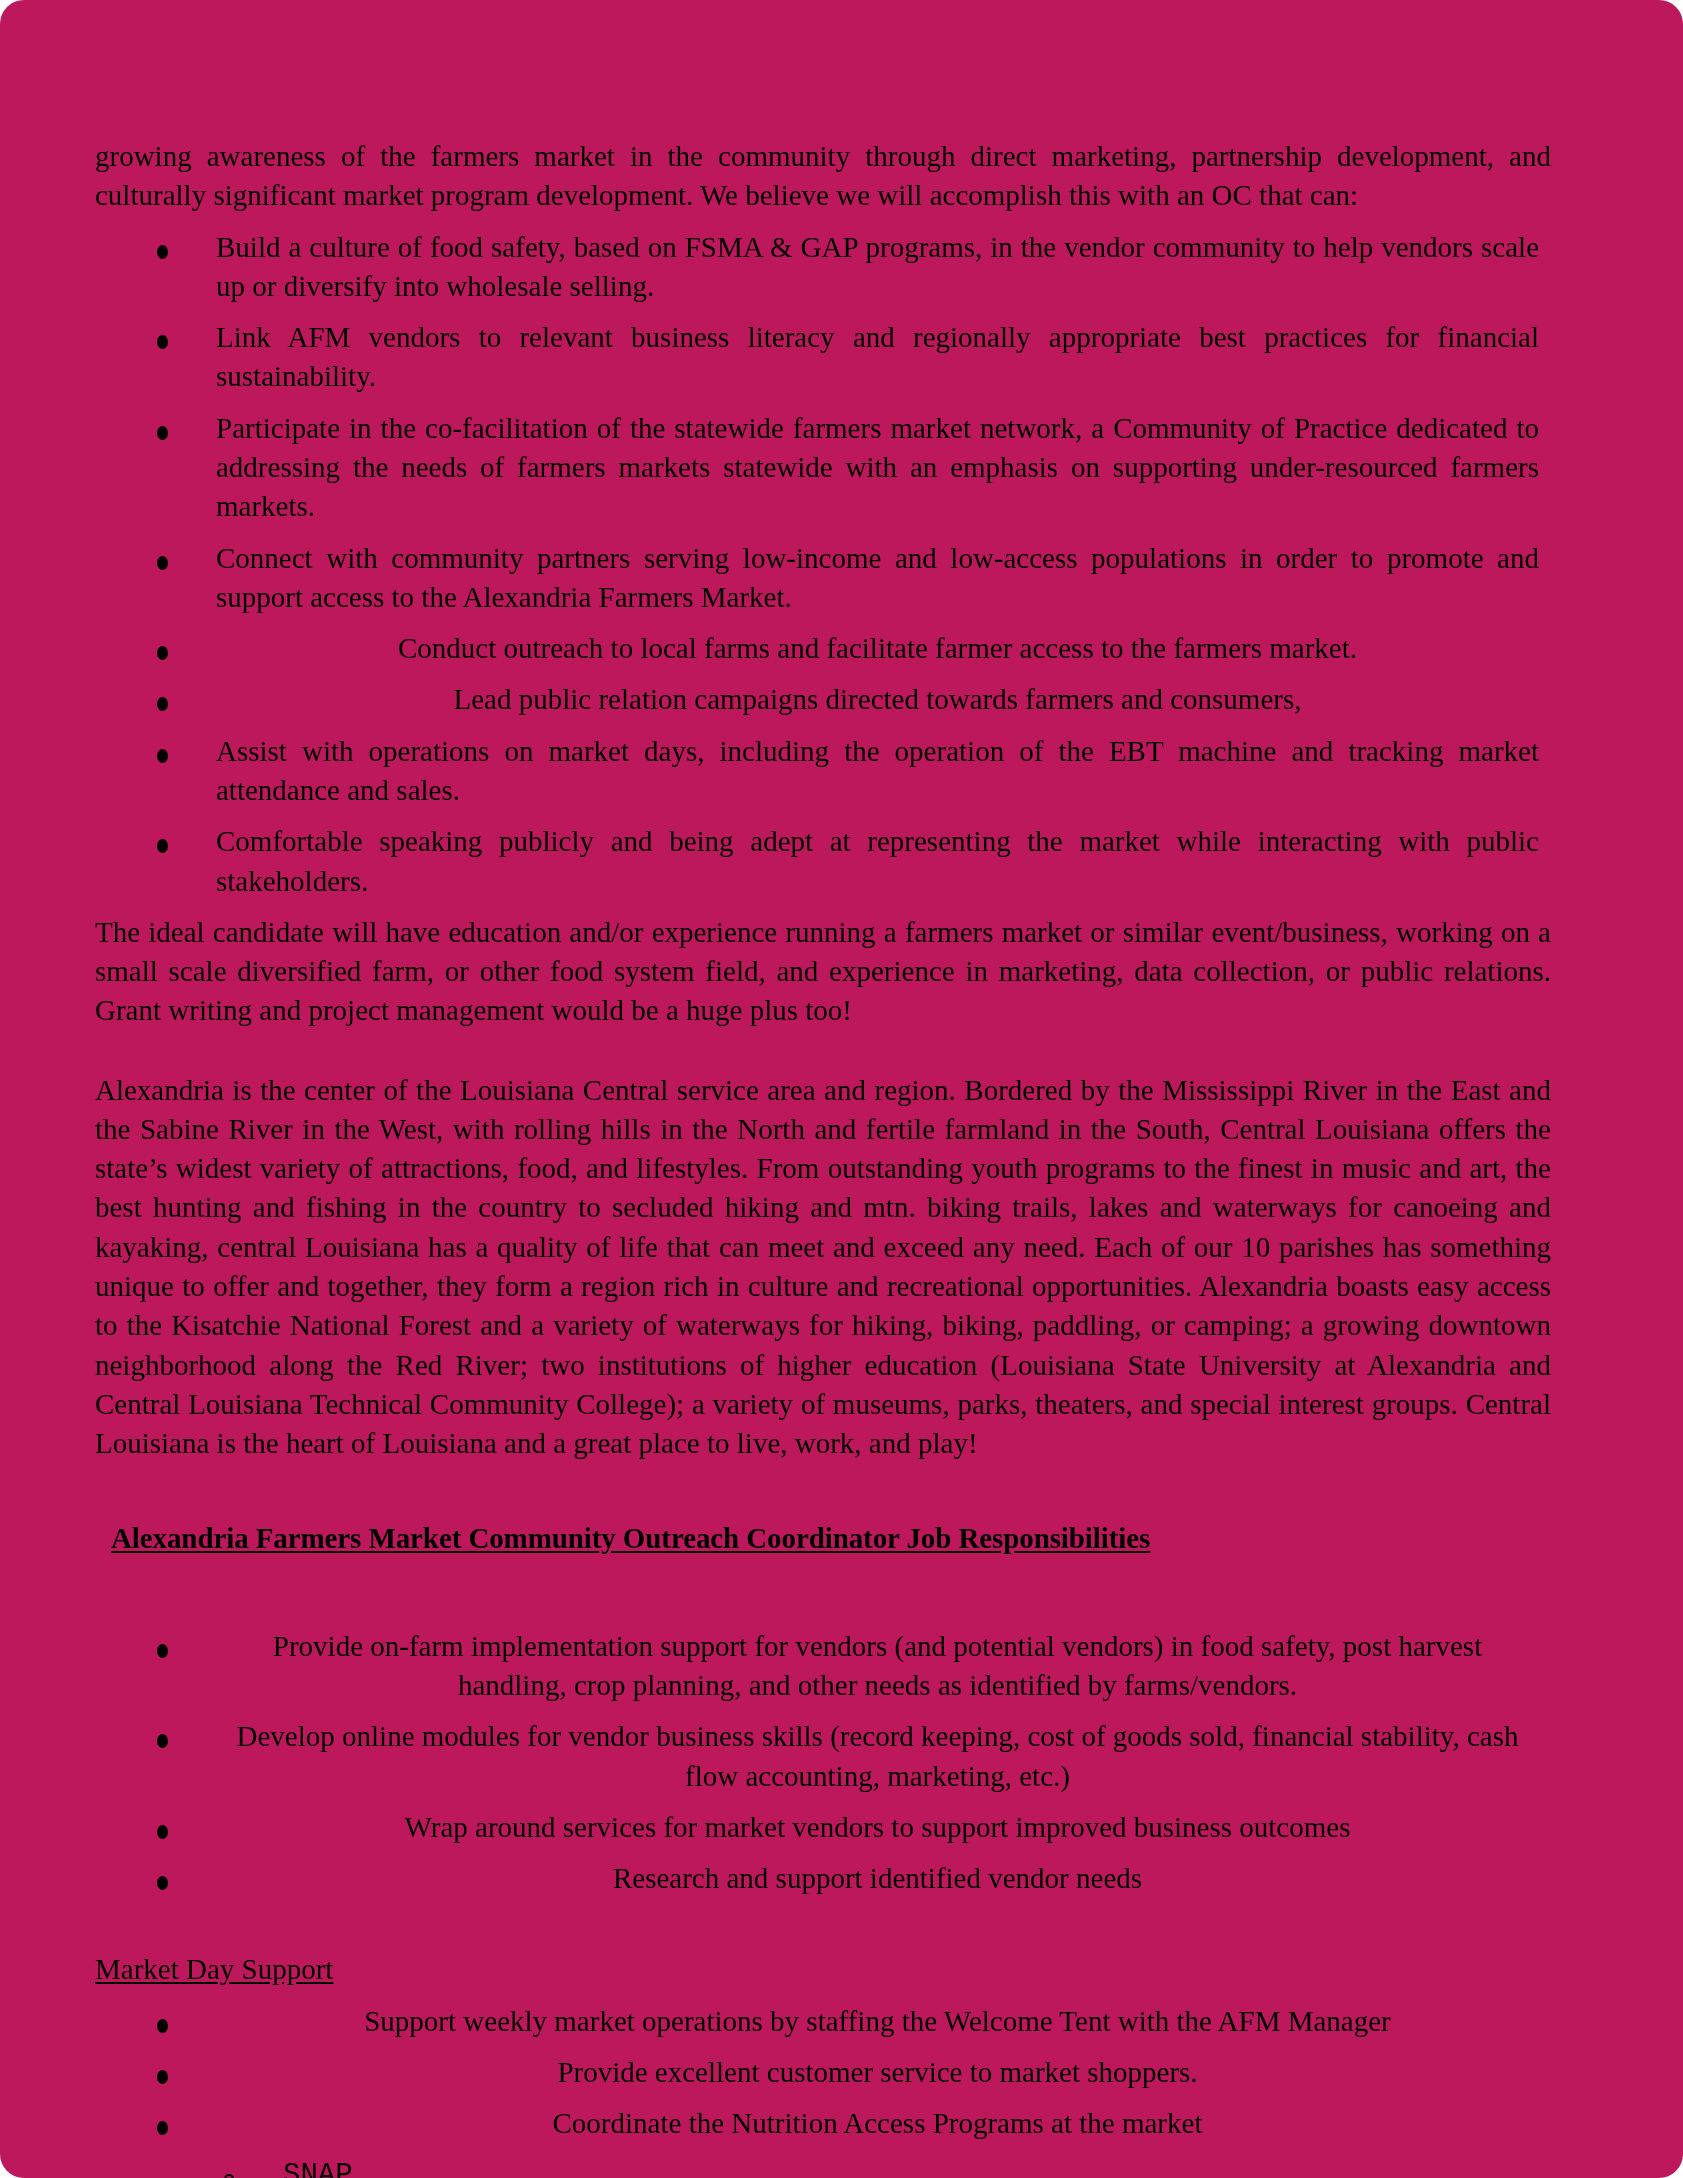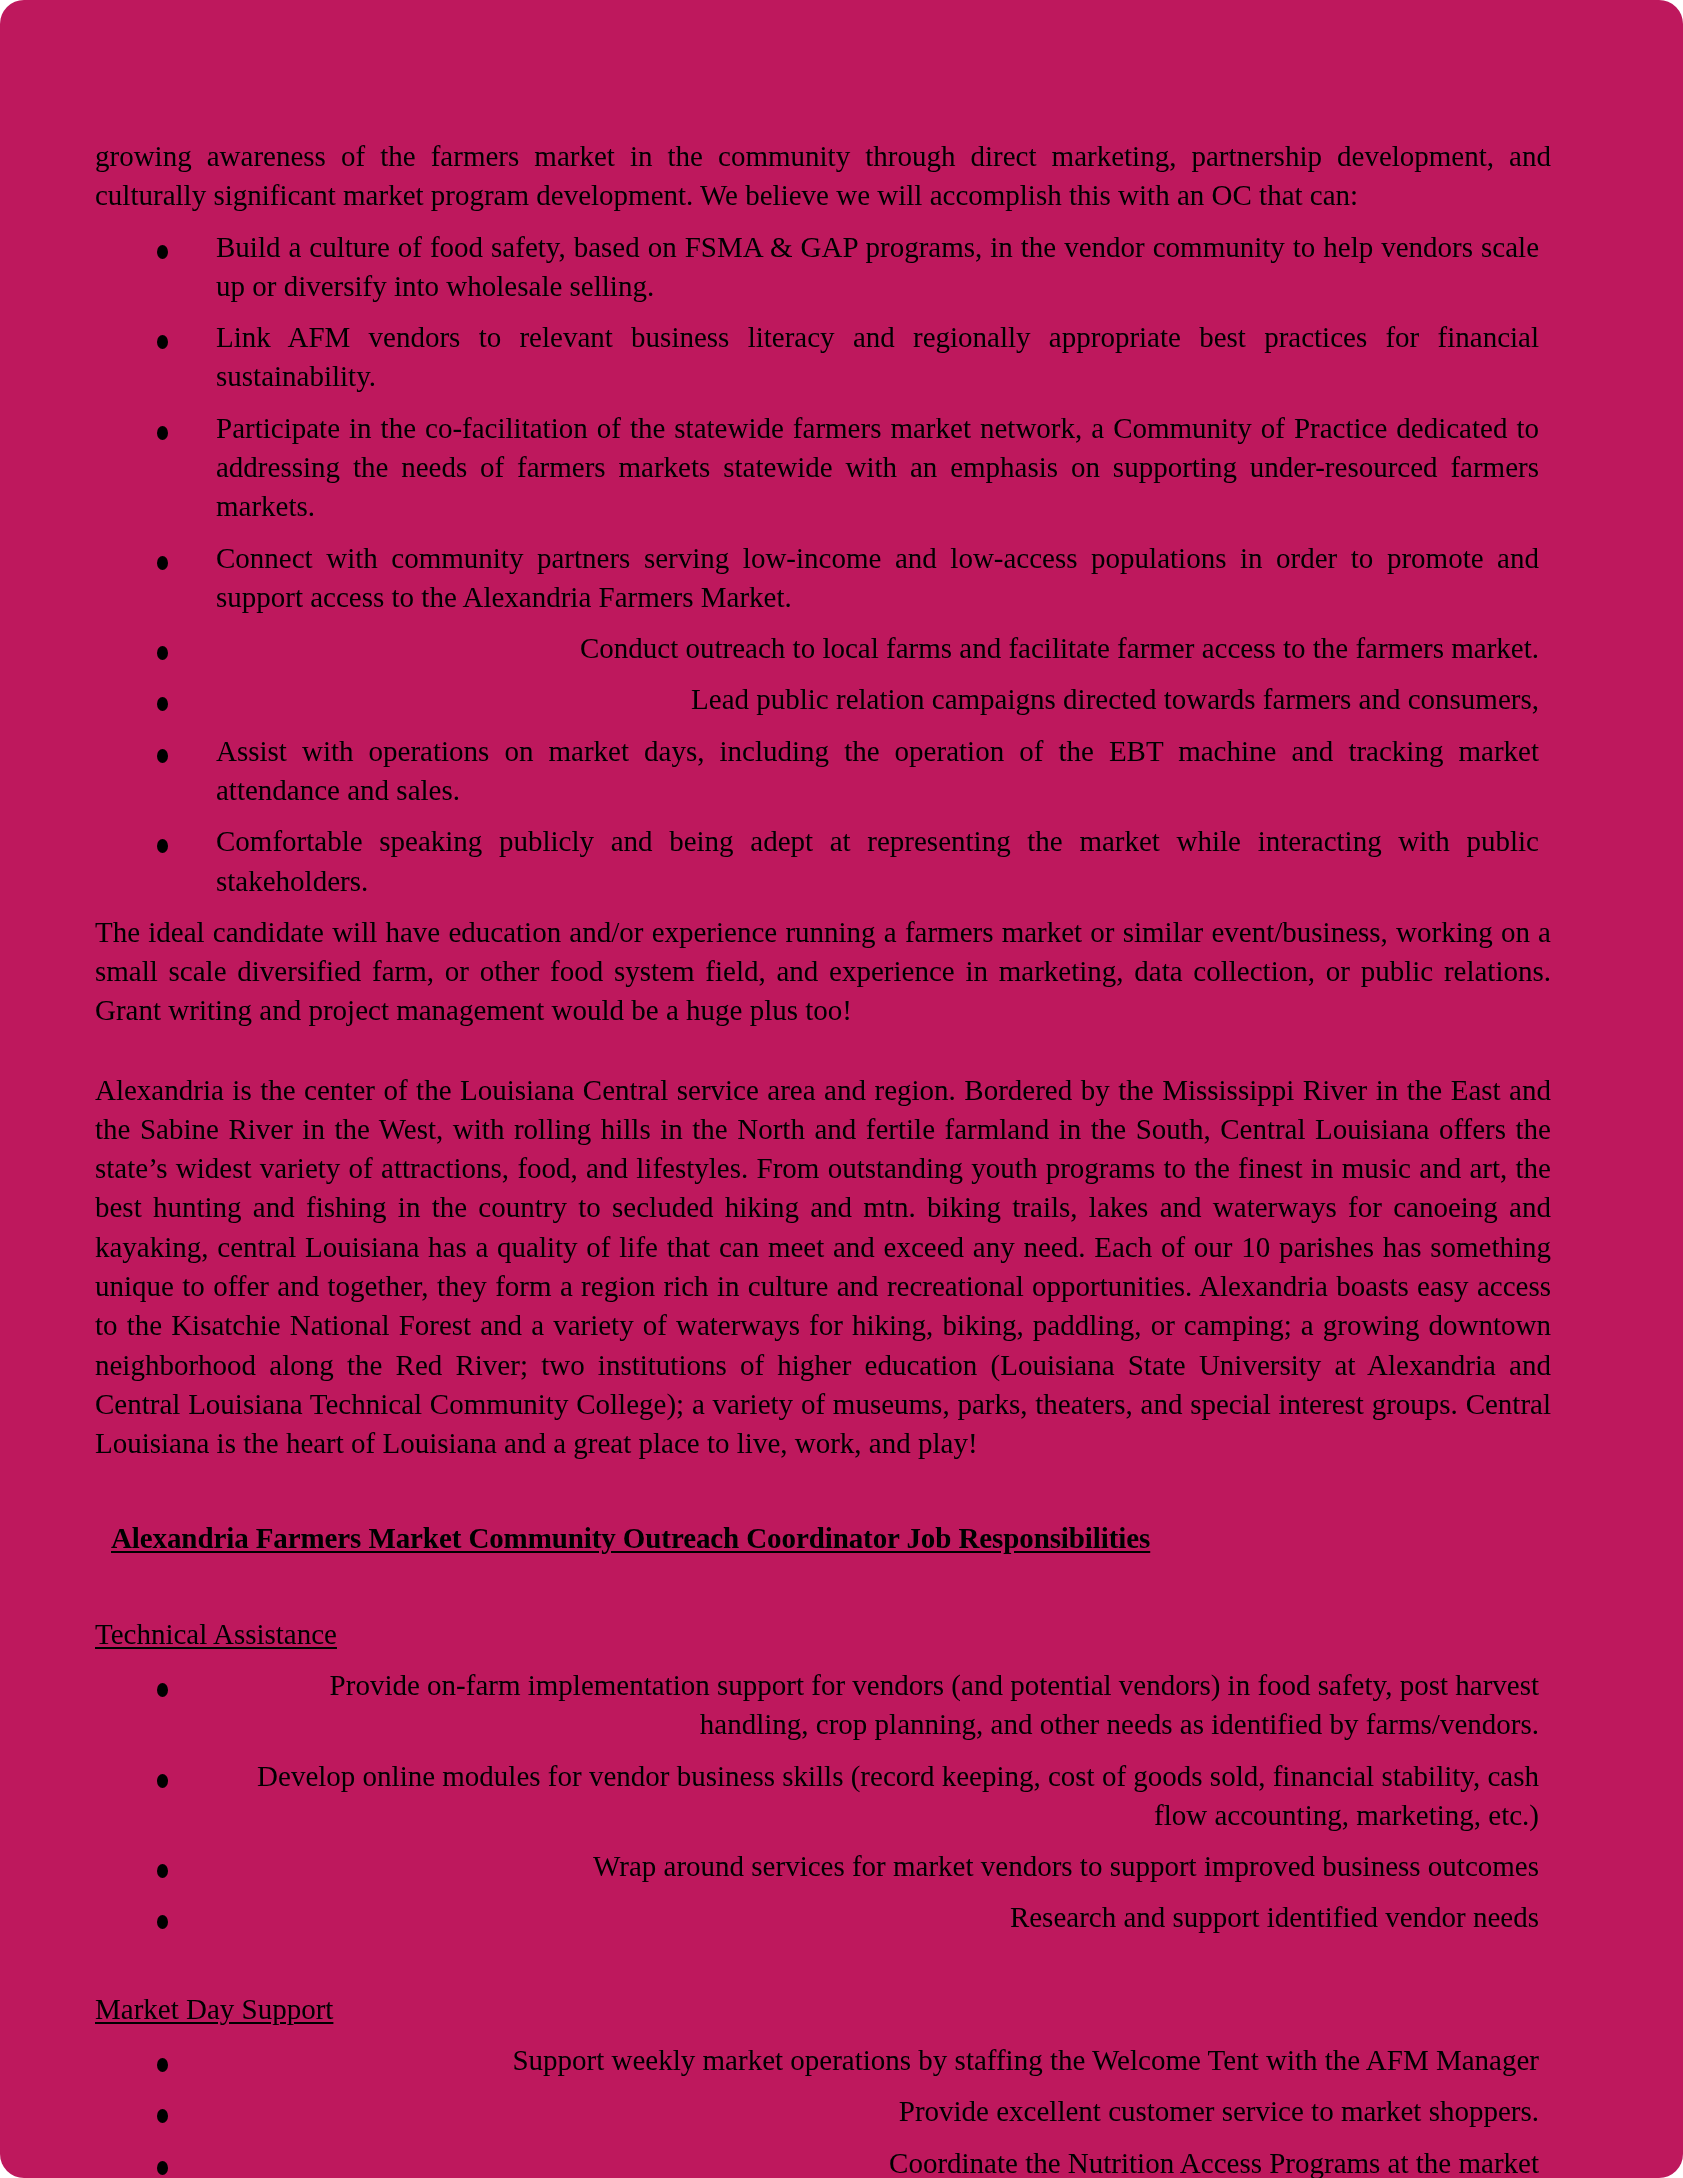--- a/index.html
+++ b/index.html
@@ -54,21 +54,21 @@
     content: "";
     position: absolute;
     left: 50px;
     top: 17px;
     width: 11px;
     height: 14px;
     background: #000;
     border-radius: 50%;
   }
   ul.bullets > li.noj {
-    text-align: right;
+    text-align: center;
   }
   
   ul.subbullets {
     list-style: none;
     margin: 0;
     padding: 0;
     font-family: Liberation Mono, monospace;
   }
   ul.subbullets > li {
     position: relative;
@@ -129,21 +129,20 @@
     <div class="spacer-line"></div>
 
     <p class="para">Alexandria is the center of the Louisiana Central service area and region. Bordered by the Mississippi River in the East and the Sabine River in the West, with rolling hills in the North and fertile farmland in the South, Central Louisiana offers the state’s widest variety of attractions, food, and lifestyles. From outstanding youth programs to the finest in music and art, the best hunting and fishing in the country to secluded hiking and mtn. biking  trails, lakes and waterways for canoeing and kayaking, central Louisiana has a quality of life that can meet and exceed any need. Each of our 10 parishes has something unique to offer and together, they form a region rich in culture and recreational opportunities. Alexandria boasts easy access to the Kisatchie National Forest and a variety of waterways for hiking, biking, paddling, or camping; a growing downtown neighborhood along the Red River; two institutions of higher education (Louisiana State University at Alexandria and Central Louisiana Technical Community College); a variety of museums, parks, theaters, and special interest groups. Central Louisiana is the heart of Louisiana and a great place to live, work, and play!</p>
 
     <div class="spacer-line"></div>
 
     <p class="heading-bold">Alexandria Farmers Market Community Outreach Coordinator Job Responsibilities</p>
 
     <div class="spacer-line"></div>
 
-    <p class="heading-sub">Technical Assistance</p>
 
     <ul class="bullets">
       <li class="noj">Provide on-farm implementation support for vendors (and potential vendors) in food safety, post harvest handling, crop planning, and other needs as identified by farms/vendors.</li>
       <li class="noj">Develop online modules for vendor business skills (record keeping, cost of goods sold, financial stability, cash flow accounting, marketing, etc.)</li>
       <li class="noj">Wrap around services for market vendors to support improved business outcomes</li>
       <li class="noj">Research and support identified vendor needs</li>
     </ul>
 
     <div class="spacer-line"></div>
 

